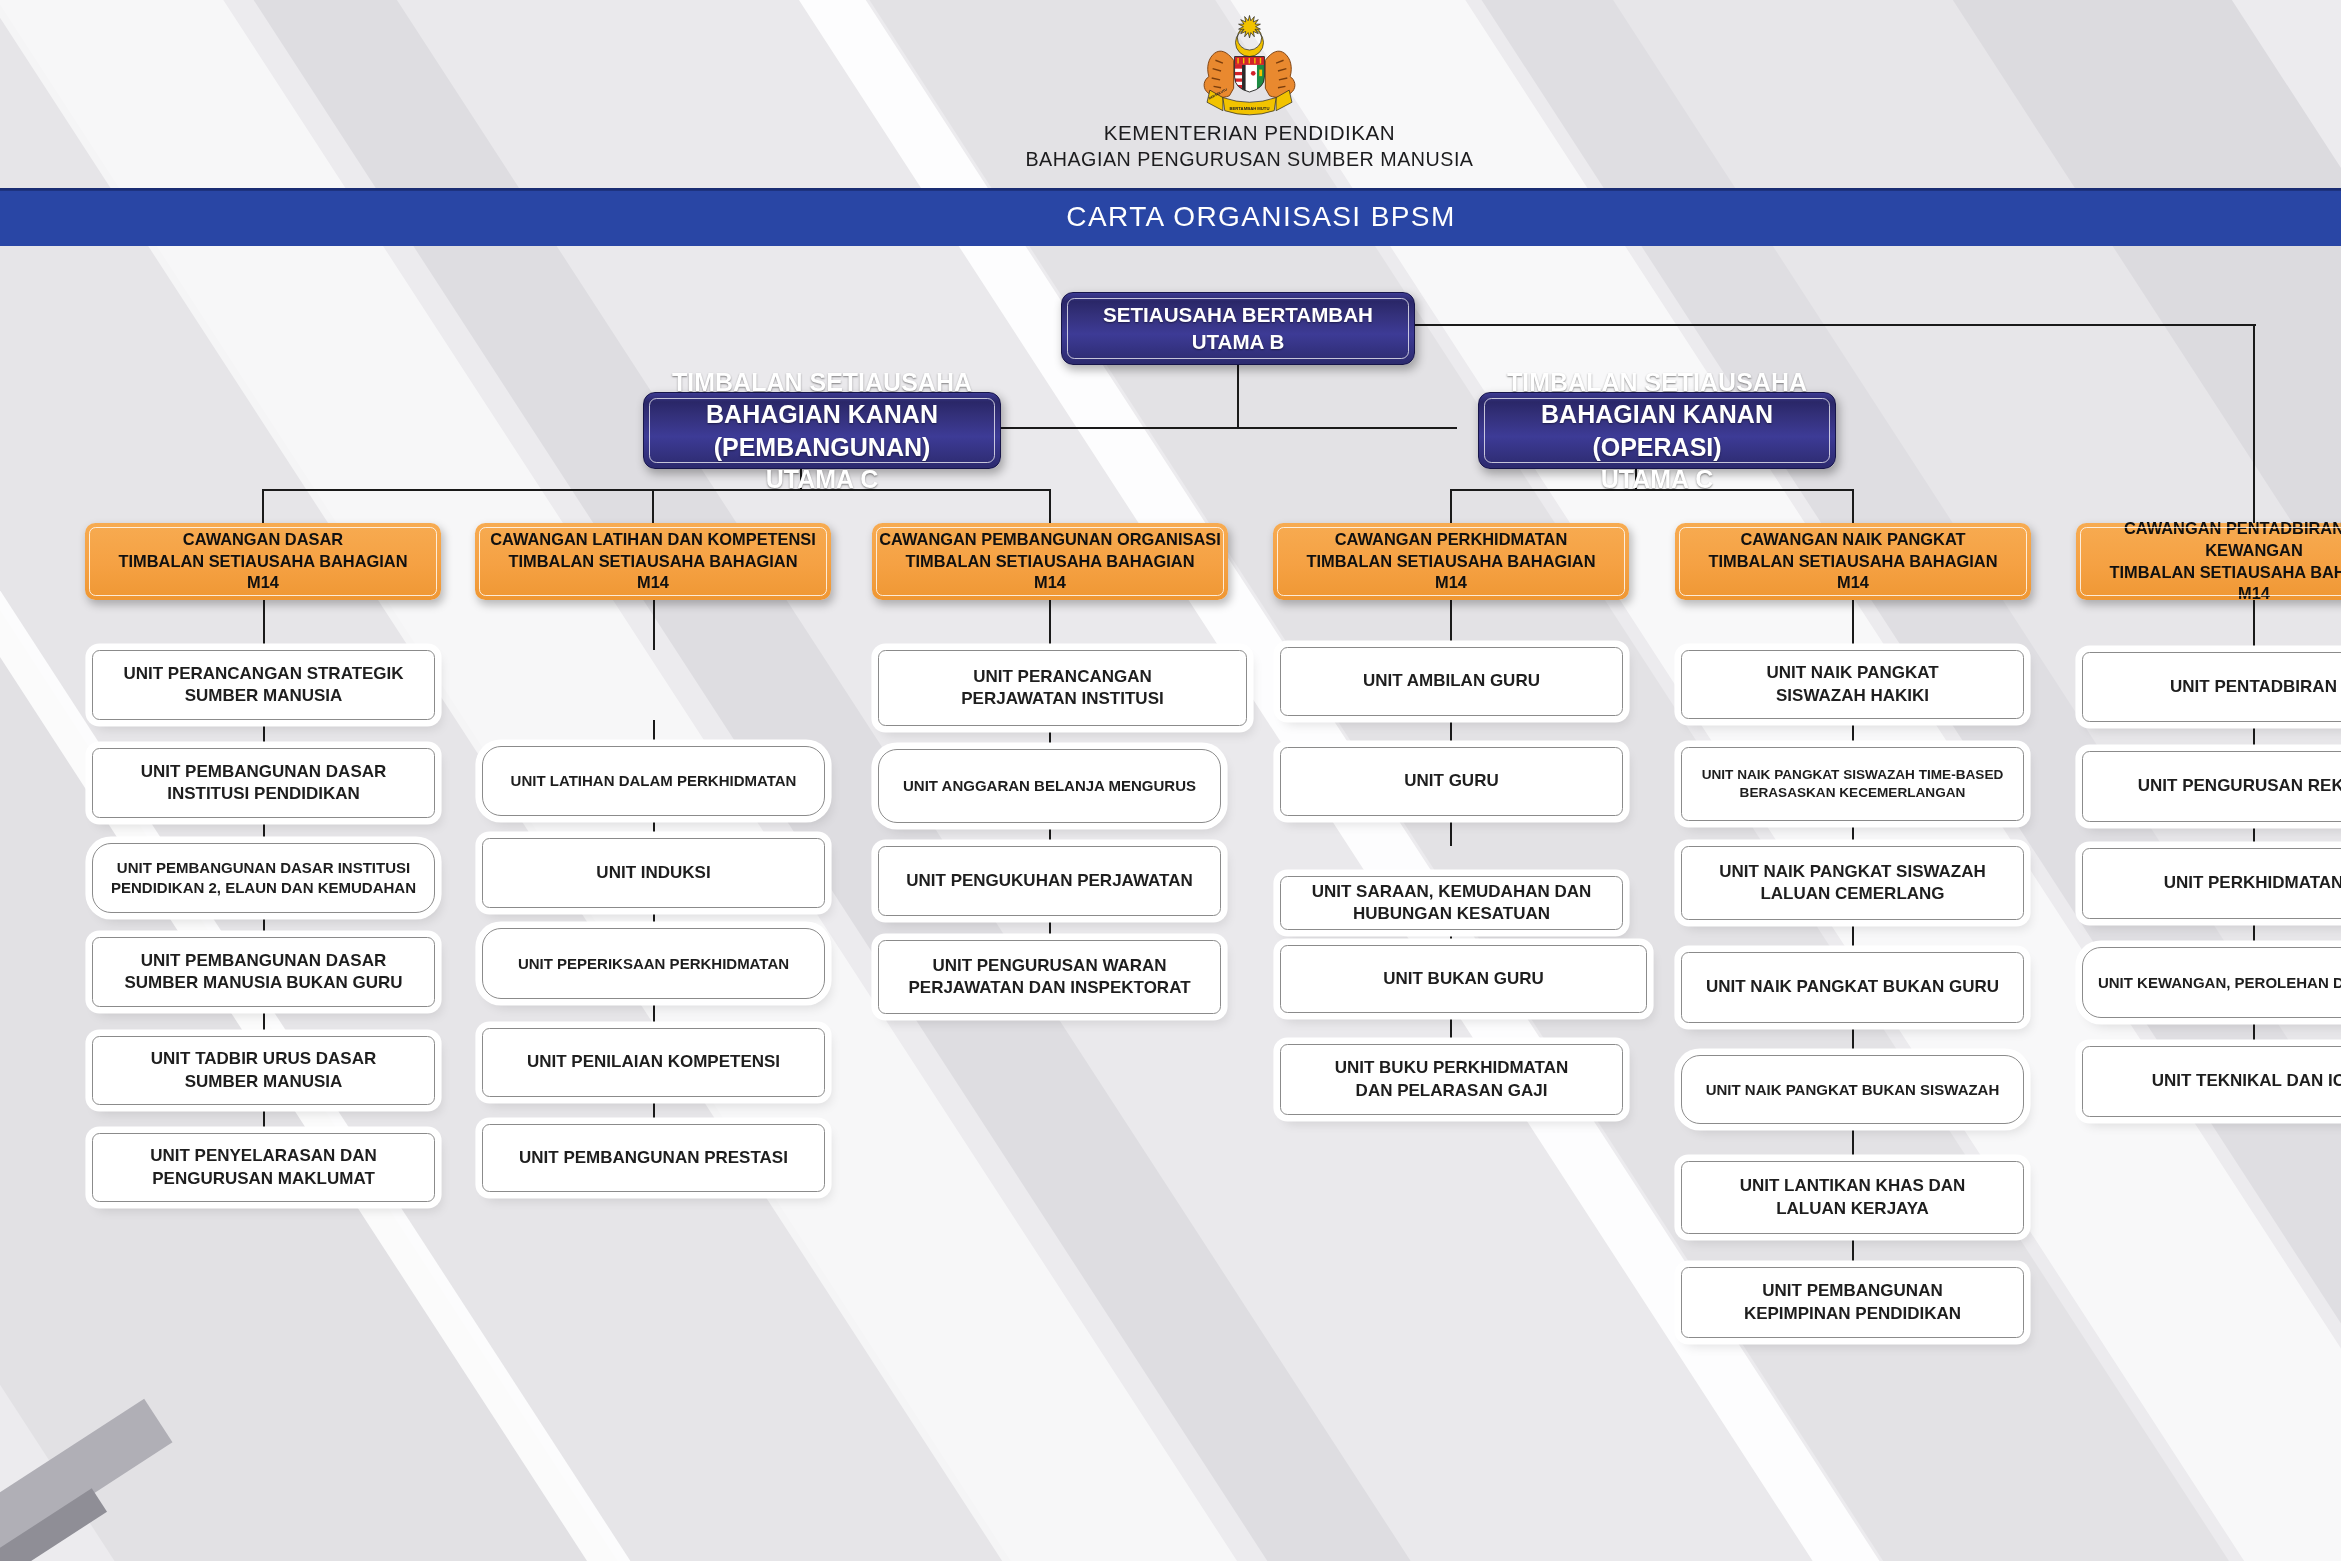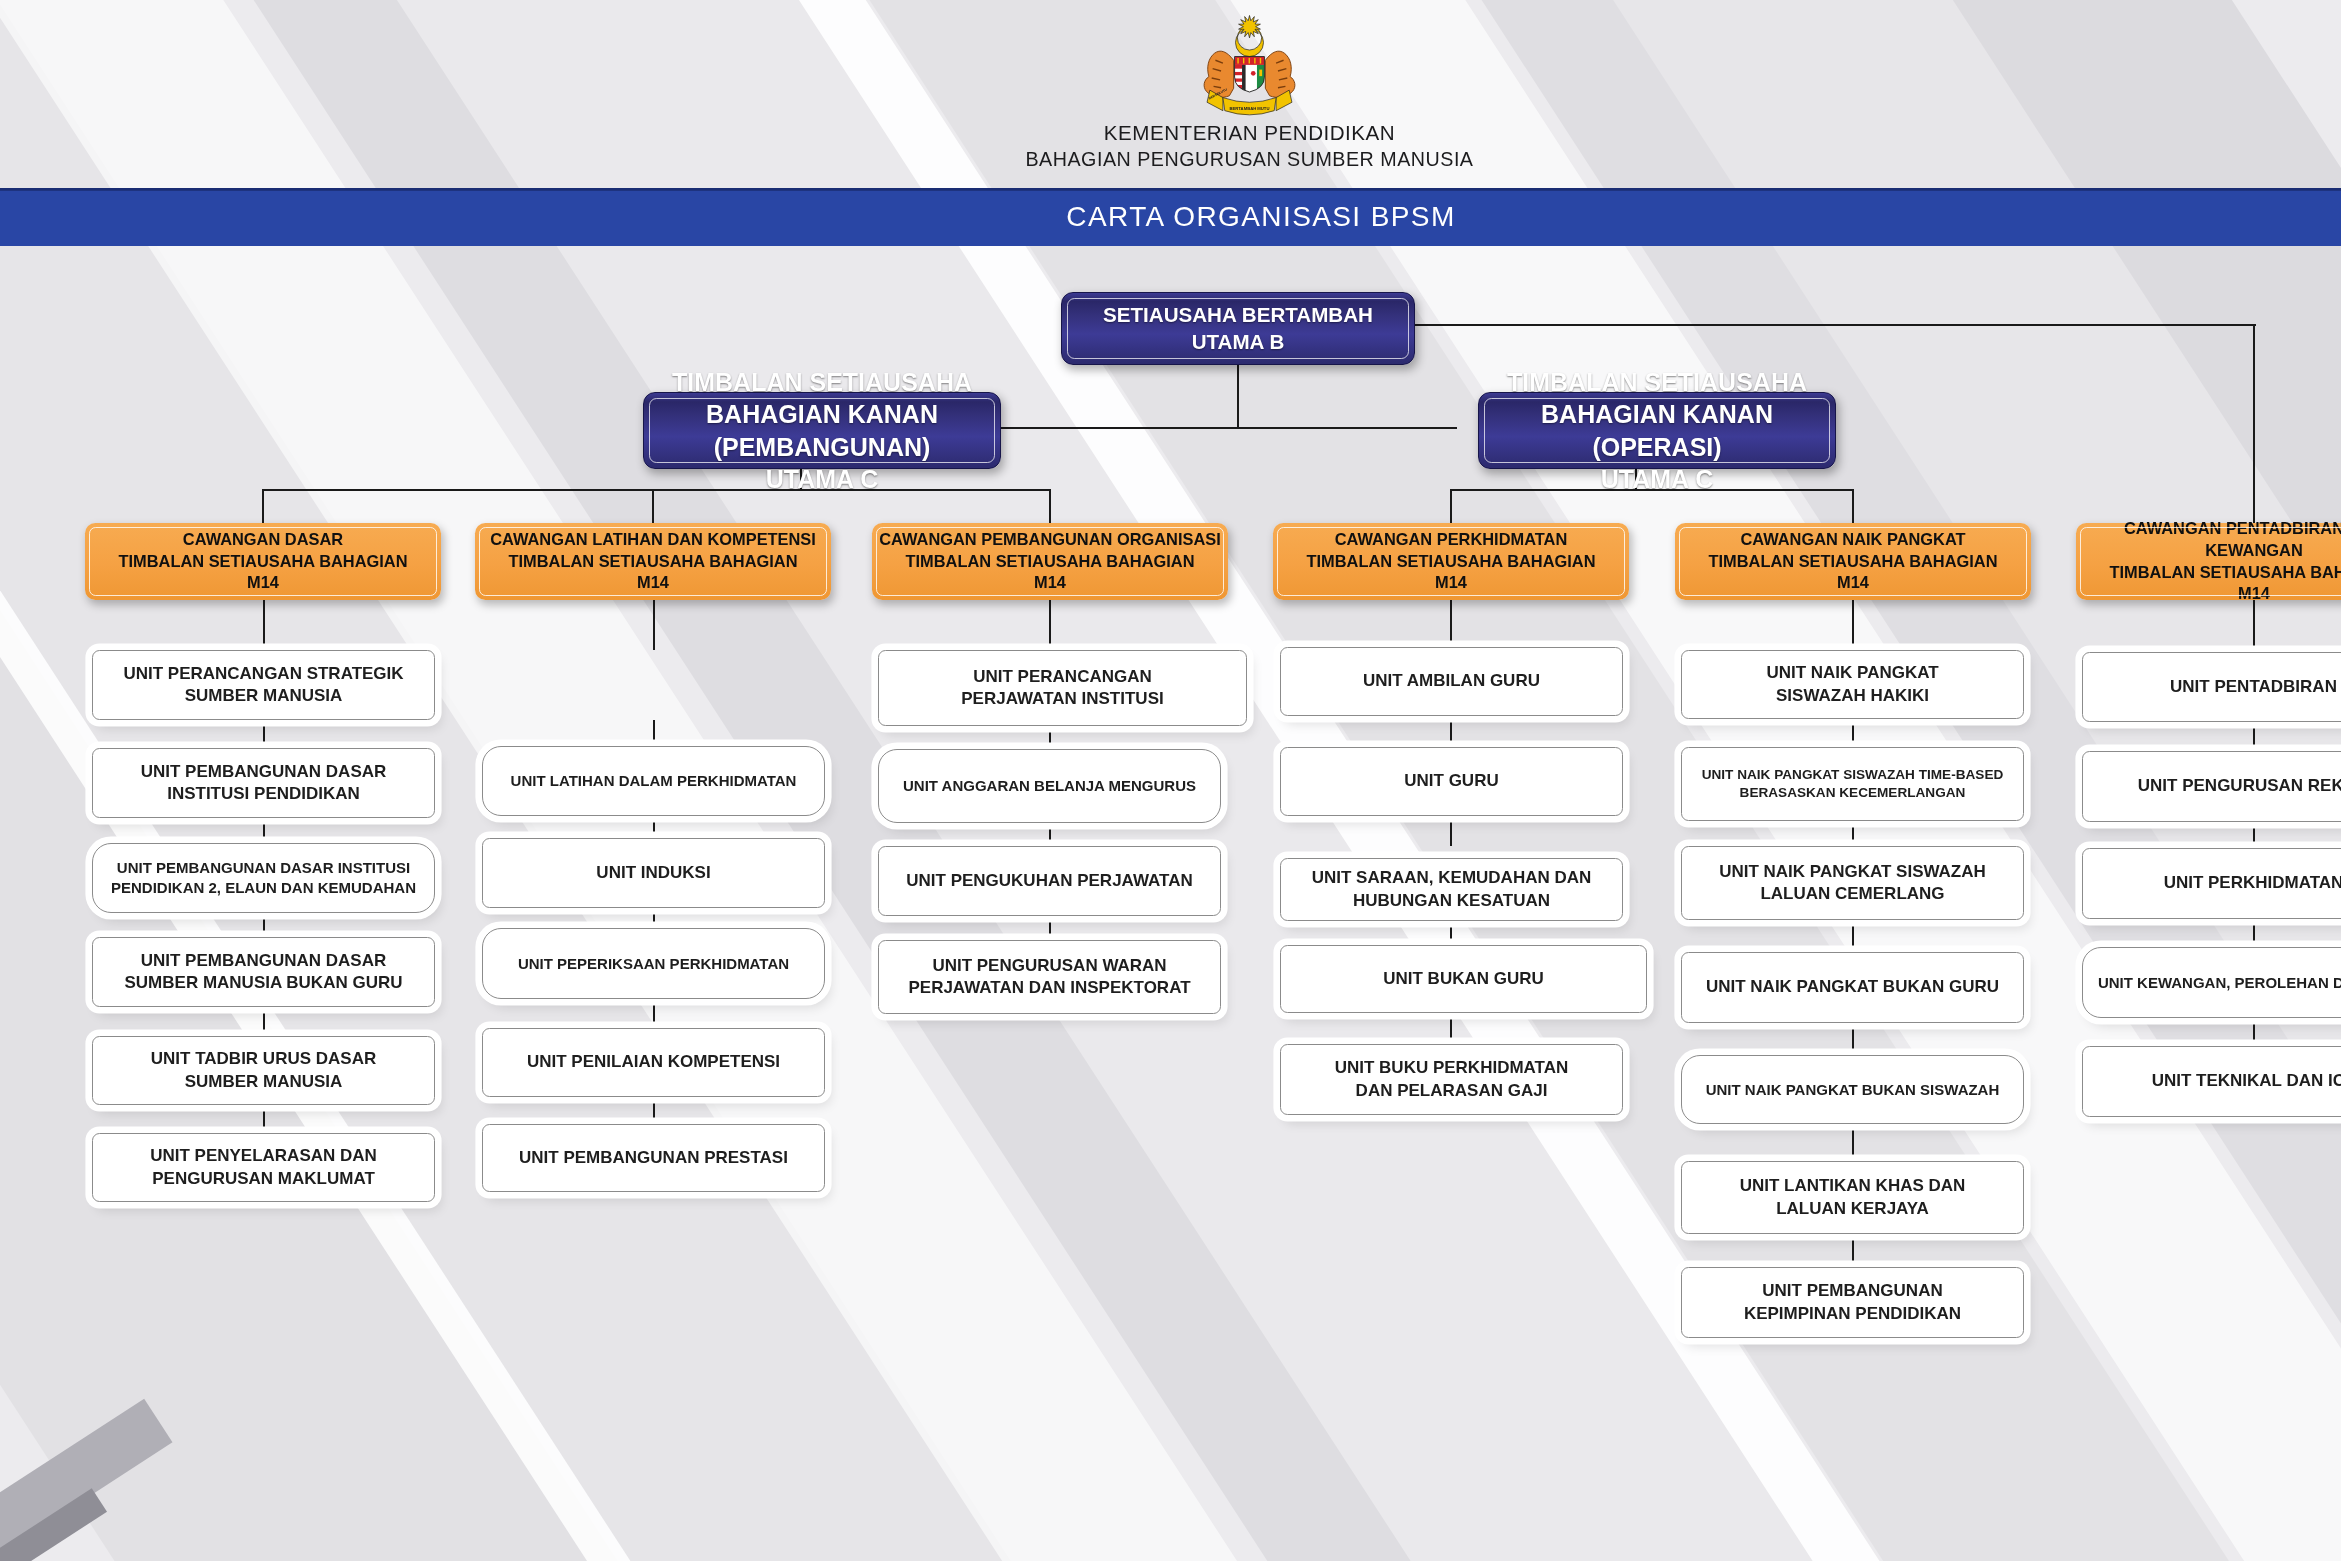--- a/index.html
+++ b/index.html
@@ -211,21 +211,21 @@
       <div class="ubox " style="left:878px;top:940px;width:343px;height:74px">UNIT PENGURUSAN WARAN
 PERJAWATAN DAN INSPEKTORAT</div>
       <div class="obox" style="left:1273px;top:523px;width:356px;height:77px">CAWANGAN PERKHIDMATAN
 TIMBALAN SETIAUSAHA BAHAGIAN
 M14</div>
       <div class="vline" style="left:1450px;top:600px;height:47px"></div>
       <div class="ubox " style="left:1280px;top:647px;width:343px;height:69px">UNIT AMBILAN GURU</div>
       <div class="vline" style="left:1450px;top:717px;height:30px"></div>
       <div class="ubox " style="left:1280px;top:747px;width:343px;height:69px">UNIT GURU</div>
       <div class="vline" style="left:1450px;top:816px;height:30px"></div>
-      <div class="ubox " style="left:1280px;top:858px;width:343px;height:63px">UNIT SARAAN, KEMUDAHAN DAN
+      <div class="ubox " style="left:1280px;top:876px;width:343px;height:54px">UNIT SARAAN, KEMUDAHAN DAN
 HUBUNGAN KESATUAN</div>
       <div class="vline" style="left:1450px;top:917px;height:28px"></div>
       <div class="ubox " style="left:1280px;top:945px;width:367px;height:68px">UNIT BUKAN GURU</div>
       <div class="vline" style="left:1450px;top:1014px;height:30px"></div>
       <div class="ubox " style="left:1280px;top:1044px;width:343px;height:71px">UNIT BUKU PERKHIDMATAN
 DAN PELARASAN GAJI</div>
       <div class="obox" style="left:1675px;top:523px;width:356px;height:77px">CAWANGAN NAIK PANGKAT
 TIMBALAN SETIAUSAHA BAHAGIAN
 M14</div>
       <div class="vline" style="left:1852px;top:600px;height:50px"></div>

